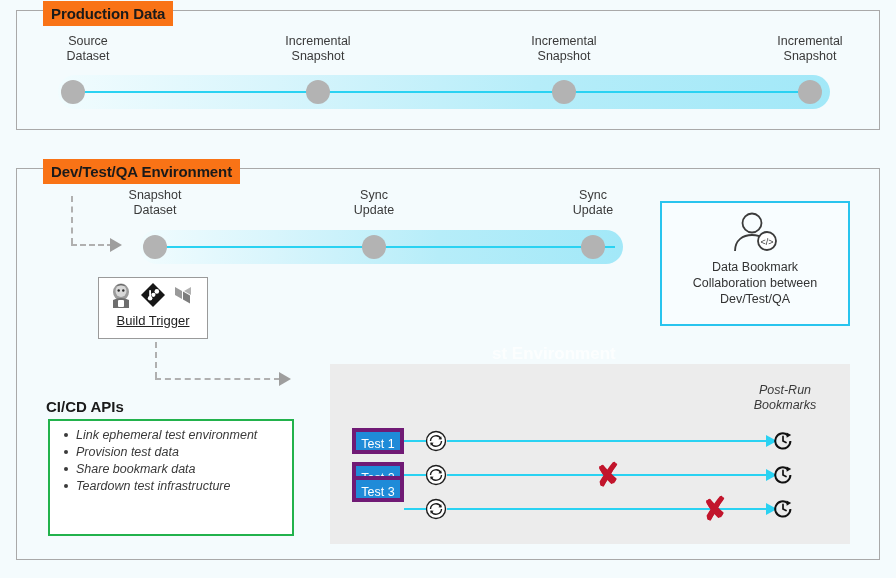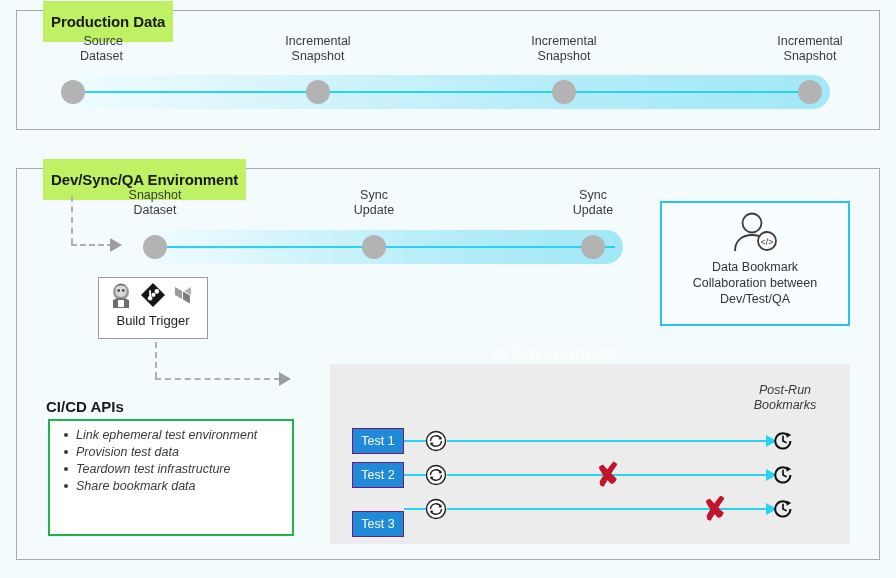--- a/index.html
+++ b/index.html
@@ -27,22 +27,22 @@
   .frame {
     position: absolute;
     border: 1px solid #a9a9a9;
     background: transparent;
     box-sizing: border-box;
   }
   .frame-title {
     position: absolute;
     top: -10px;
     left: 26px;
-    background: #bef264;
-    padding: 12px 8px;
+    background: #f97316;
+    padding: 4px 8px;
     font-size: 15px;
     font-weight: bold;
     color: #1a1a1a;
     letter-spacing: -0.1px;
     white-space: nowrap;
   }
 
   #prod-frame {
     left: 16px; top: 10px;
     width: 864px; height: 120px;
@@ -113,20 +113,21 @@
     justify-content: center;
     align-items: center;
     gap: 7px;
     height: 32px;
     padding-top: 3px;
   }
   .bt-label {
     font-size: 13px;
     color: #222222;
     line-height: 16px;
+    text-decoration: underline;
   }
 
   
   #bookmark-box {
     position: absolute;
     left: 660px; top: 201px;
     width: 190px; height: 125px;
     border: 2px solid #29c4ee;
     background: #f8fdff;
     box-sizing: border-box;
@@ -196,21 +197,21 @@
     font-size: 12.5px;
     line-height: 15px;
     color: #3a3a3a;
     text-align: center;
     white-space: pre-line;
   }
   .test-chip {
     position: absolute;
     width: 52px; height: 26px;
     background: #1f8bd8;
-    border: 1px solid #701a75;
+    border: 4px solid #701a75;
     box-sizing: border-box;
     color: #ffffff;
     font-size: 12.5px;
     line-height: 24px;
     text-align: center;
   }
   .test-line {
     position: absolute;
     height: 2px;
     background: #2ad2f2;
@@ -255,31 +256,31 @@
   </div>
 
   <div class="timeline-band" style="left:58px; top:75px; width:772px;"></div>
   <div class="timeline-line" style="left:73px; top:91px; width:748px;"></div>
 
   <div class="node-dot" style="left:61px; top:80px;"></div>
   <div class="node-dot" style="left:306px; top:80px;"></div>
   <div class="node-dot" style="left:552px; top:80px;"></div>
   <div class="node-dot" style="left:798px; top:80px;"></div>
 
-  <div class="node-label" style="left:23px; top:34px; width:100px;text-align:right;">Source
+  <div class="node-label" style="left:38px; top:34px; width:100px;">Source
 Dataset</div>
   <div class="node-label" style="left:268px; top:34px; width:100px;">Incremental
 Snapshot</div>
   <div class="node-label" style="left:514px; top:34px; width:100px;">Incremental
 Snapshot</div>
   <div class="node-label" style="left:760px; top:34px; width:100px;">Incremental
 Snapshot</div>
 
   <div class="frame" id="dev-frame">
-    <div class="frame-title">Dev/Sync/QA Environment</div>
+    <div class="frame-title">Dev/Test/QA Environment</div>
   </div>
 
   <div class="watermark" style="left:492px; top:344px;">st Environment</div>
 
   <div class="dash-v" style="left:71px; top:196px; height:48px;"></div>
   <div class="dash-h" style="left:71px; top:244px; width:42px;"></div>
   <div class="arrow-head" style="left:110px; top:238px;"></div>
 
   <div class="timeline-band" style="left:140px; top:230px; width:483px;"></div>
   <div class="timeline-line" style="left:155px; top:246px; width:460px;"></div>
@@ -346,22 +347,22 @@
     <div class="bm-text">Data Bookmark
 Collaboration between
 Dev/Test/QA</div>
   </div>
 
   <div id="cicd-title">CI/CD APIs</div>
   <div id="cicd-box">
     <ul>
       <li>Link ephemeral test environment</li>
       <li>Provision test data</li>
+      <li>Share bookmark data</li>
       <li>Teardown test infrastructure</li>
-      <li>Share bookmark data</li>
     </ul>
   </div>
 
   <div id="test-panel"></div>
 
   <div class="panel-head-label" style="left:735px; top:383px; width:100px;font-style:italic;">Post-Run
 Bookmarks</div>
 
   <div class="test-chip" style="left:352px; top:428px;">
     <span>Test 1</span>
@@ -403,21 +404,21 @@
   <div class="test-arrow" style="left:766px; top:469px;"></div>
   <span class="clock-icon" style="left:772px; top:464px;">
     <svg width="24" height="22" viewBox="0 0 24 22">
       <path d="M18.4 11 A7.6 7.6 0 1 1 15.6 5.1" fill="none" stroke="#111111" stroke-width="2"></path>
       <path d="M14.6 2.4 L19.2 5.1 L14.6 7.8 Z" fill="#111111"></path>
       <path d="M11 6.4 L11 11 L14 12.6" fill="none" stroke="#111111" stroke-width="1.7" stroke-linecap="round"></path>
     </svg>
   </span>
   <div class="x-mark" style="left:595px; top:460px;">✘</div>
 
-  <div class="test-chip" style="left:352px; top:511px;">
+  <div class="test-chip" style="left:352px; top:476px;">
     <span>Test 3</span>
   </div>
   <span class="rewind-icon" style="left:425px; top:498px;">
     <svg width="22" height="22" viewBox="0 0 22 22">
       <circle cx="11" cy="11" r="9.5" fill="#ffffff" stroke="#1d1d1d" stroke-width="1.4"></circle>
       <path d="M5.5 11 A5.5 5.5 0 0 1 16 9" fill="none" stroke="#1d1d1d" stroke-width="1.4"></path>
       <path d="M16.5 11 A5.5 5.5 0 0 1 6 13" fill="none" stroke="#1d1d1d" stroke-width="1.4"></path>
       <path d="M16.2 6.2 L16.6 9.6 L13.4 9.2 Z" fill="#1d1d1d"></path>
       <path d="M5.8 15.8 L5.4 12.4 L8.6 12.8 Z" fill="#1d1d1d"></path>
     </svg>

